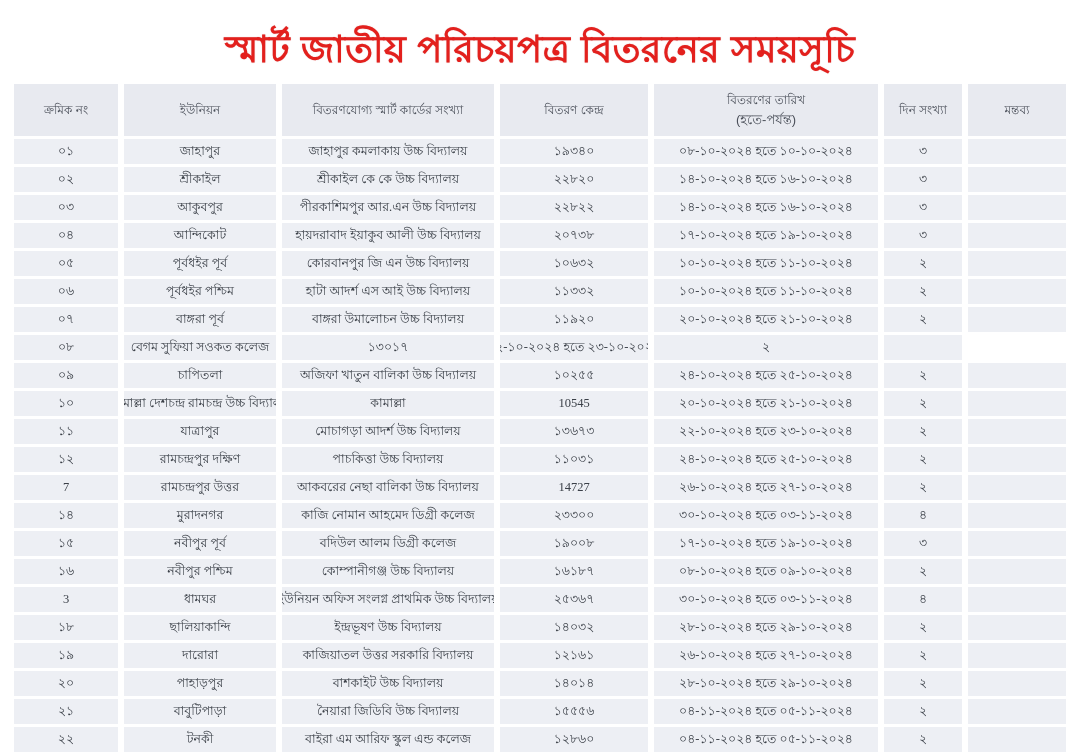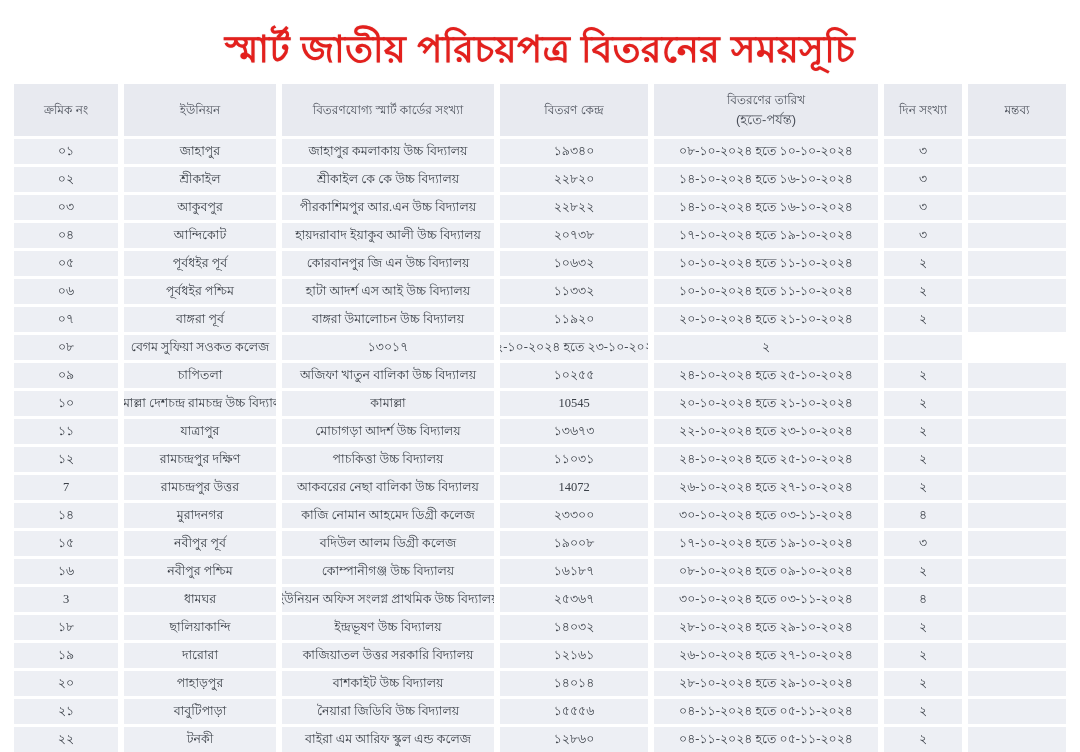--- a/index.html
+++ b/index.html
@@ -198,21 +198,21 @@
     <div class="cell">১১০৩১</div>
     <div class="cell">২৪-১০-২০২৪ হতে ২৫-১০-২০২৪</div>
     <div class="cell">২</div>
     <div class="cell"></div>
   </div>
 
   <div class="grid-row trow">
     <div class="cell">7</div>
     <div class="cell">রামচন্দ্রপুর উত্তর</div>
     <div class="cell">আকবরের নেছা বালিকা উচ্চ বিদ্যালয়</div>
-    <div class="cell">14072</div>
+    <div class="cell">14727</div>
     <div class="cell">২৬-১০-২০২৪ হতে ২৭-১০-২০২৪</div>
     <div class="cell">২</div>
     <div class="cell"></div>
   </div>
 
   <div class="grid-row trow">
     <div class="cell">১৪</div>
     <div class="cell">মুরাদনগর</div>
     <div class="cell">কাজি নোমান আহমেদ ডিগ্রী কলেজ</div>
     <div class="cell">২৩৩০০</div>

